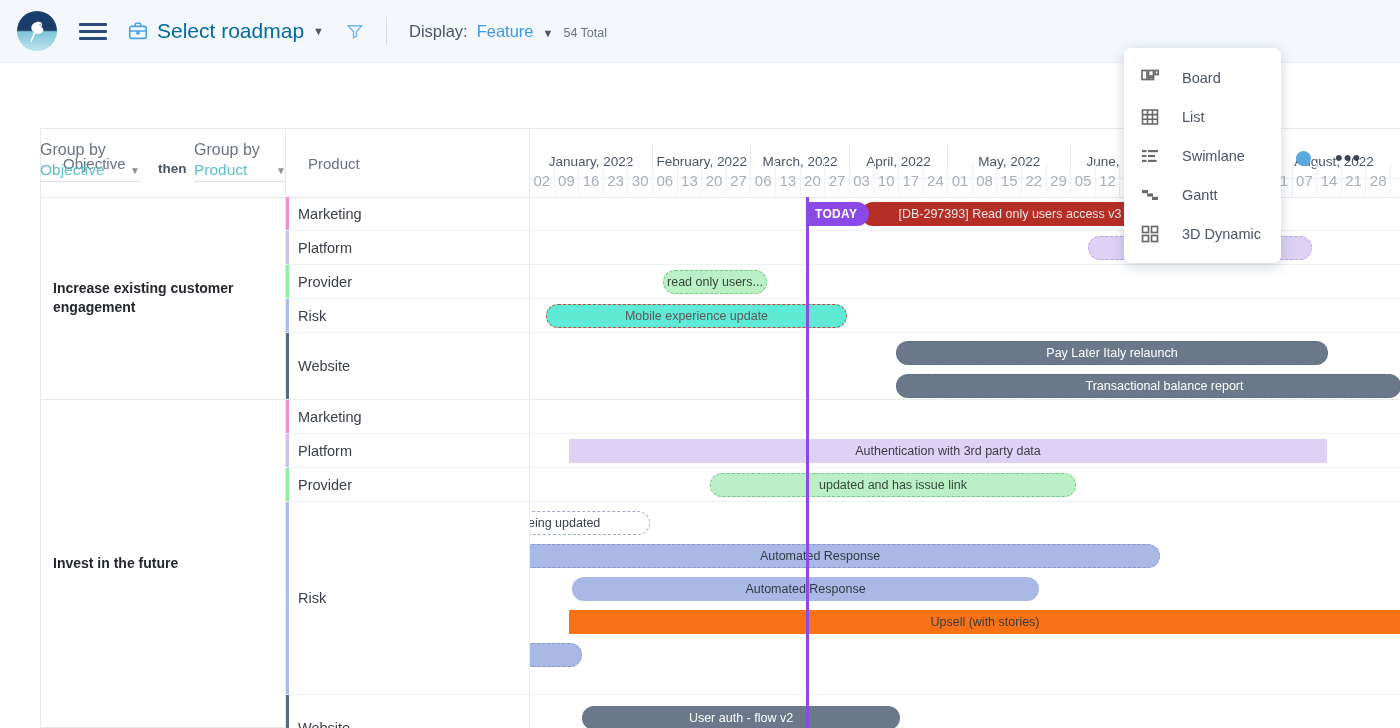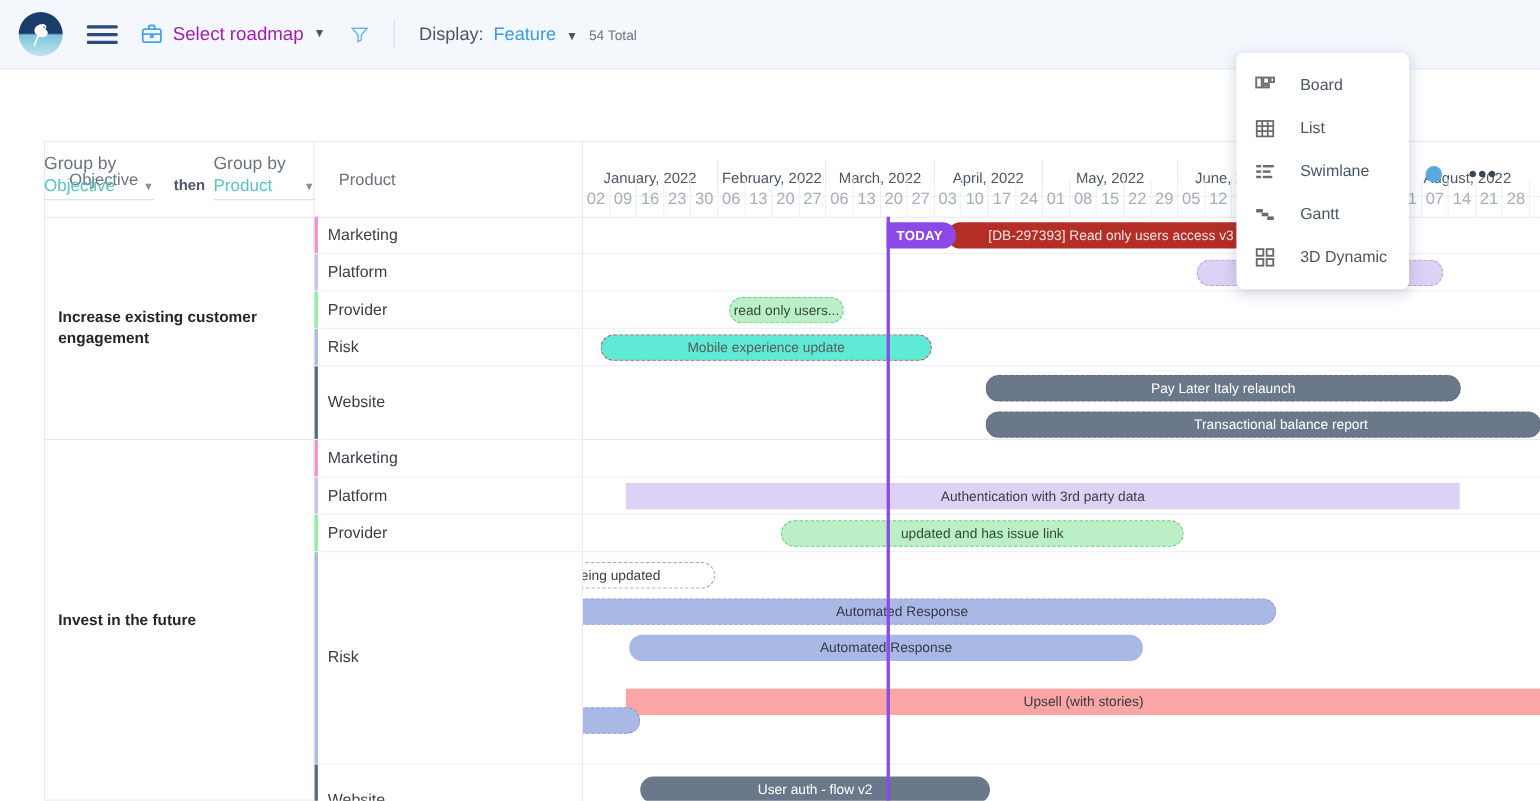--- a/index.html
+++ b/index.html
@@ -30,21 +30,21 @@
   }
   .hamburger {
     margin-left: 22px; width: 28px; height: 22px; flex: none;
     display: flex; flex-direction: column; justify-content: center; gap: 4px;
     cursor: pointer;
   }
   .hamburger span { display: block; height: 3px; background: #2d4a7a; border-radius: 1px; }
 
   .roadmap-sel { display: flex; align-items: center; margin-left: 20px; cursor: pointer; flex: none; }
   .roadmap-sel .rm-icon { width: 22px; height: 22px; color: #4aa3e8; margin-right: 8px; }
-  .roadmap-sel .rm-label { font-size: 17px; color: #a21caf; }
+  .roadmap-sel .rm-label { font-size: 21px; color: #0369a1; }
   .caret { margin-left: 9px; font-size: 11px; color: #4b5563; }
   .filter-icon { margin-left: 22px; width: 18px; height: 18px; color: #6cb6ea; cursor: pointer; flex: none; }
   .vdiv { width: 1px; height: 28px; background: #d6e0ea; margin: 0 22px; flex: none; }
 
   .display-grp { display: flex; align-items: baseline; flex: none; }
   .display-lbl { font-size: 16.5px; color: #4b5563; }
   .display-val { font-size: 16.5px; color: #3b9ae1; margin-left: 9px; cursor: pointer; }
   .display-total { font-size: 12.5px; color: #6b7280; margin-left: 10px; }
 
   .plus-btn {
@@ -458,21 +458,21 @@
       <div class="lane" style="top: 305px; height: 193px;">
         <div class="bar round" style="left: -60px; width: 180px; top: 9px; background: rgb(255, 255, 255); color: rgb(59, 64, 72); border: 1.4px dashed rgb(154, 169, 207);">
           <span>Being updated</span>
         </div>
         <div class="bar round" style="left: -50px; width: 680px; top: 42px; background: rgb(170, 184, 229); color: rgb(52, 58, 71); border: 1.4px dashed rgb(136, 151, 207);">
           <span>Automated Response</span>
         </div>
         <div class="bar round" style="left: 42px; width: 467px; top: 75px; background: rgb(170, 184, 229); color: rgb(52, 58, 71);">
           <span>Automated Response</span>
         </div>
-        <div class="bar square" style="left: 39px; width: 832px; top: 124px; background: #fca5a5; color: rgb(52, 58, 71); align-items: center;">
+        <div class="bar square" style="left: 39px; width: 832px; top: 108px; background: #f97316; color: rgb(52, 58, 71); align-items: center;">
           <span>Upsell (with stories)</span>
         </div>
         <div class="bar round" style="left: -40px; width: 92px; top: 141px; background: rgb(170, 184, 229); color: rgb(52, 58, 71); border: 1.4px dashed rgb(136, 151, 207);">
           <span></span>
         </div>
       </div>
       <div class="prdcell" style="top: 498px; height: 67px;">
         <div class="accent" style="background: rgb(90, 106, 125);"></div>
         <span>Website</span>
       </div>

